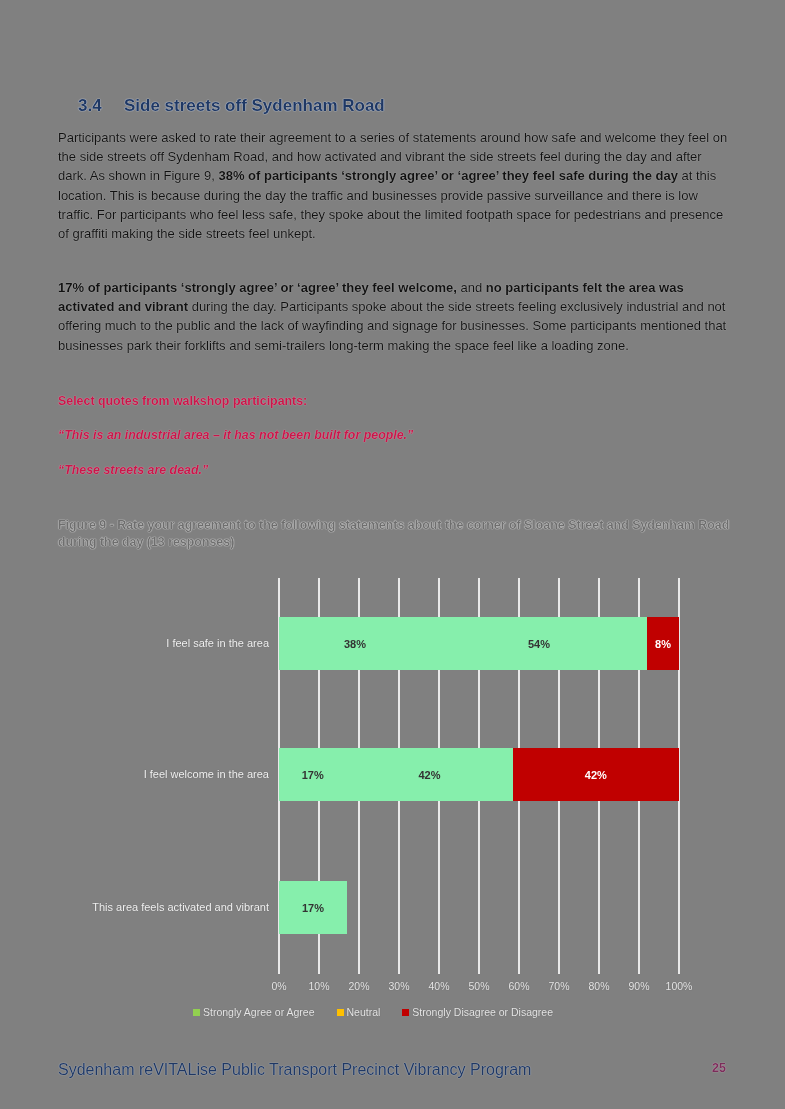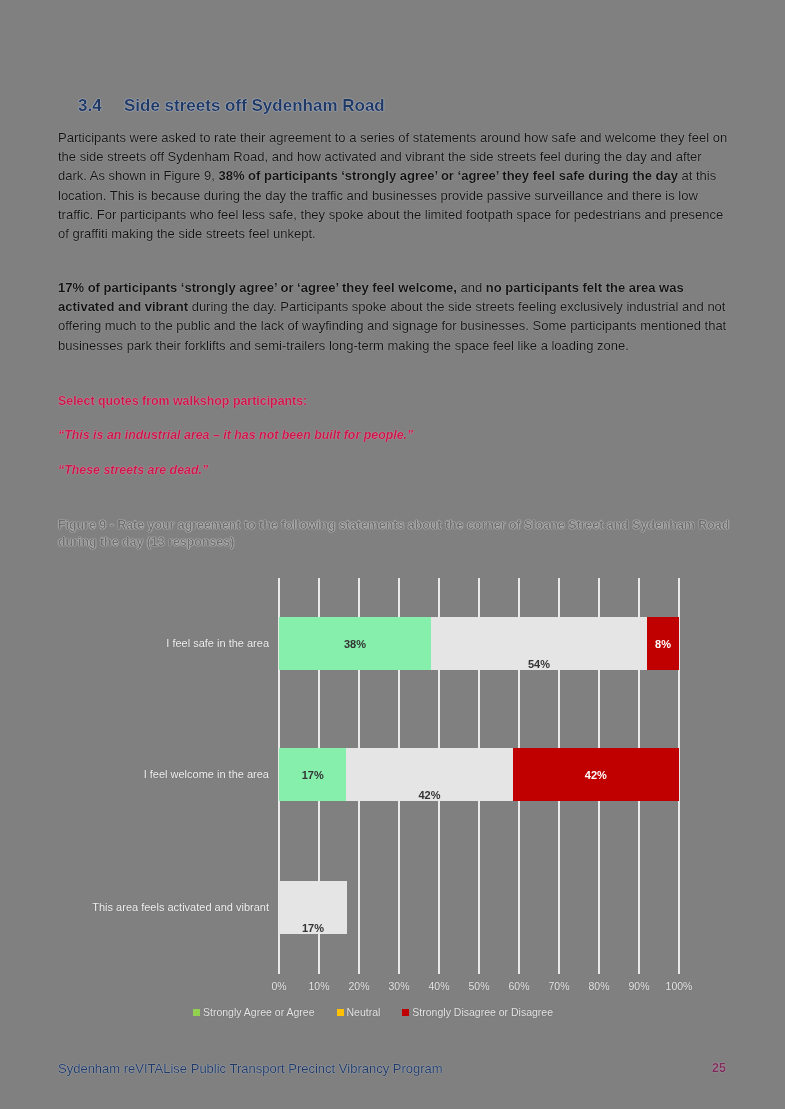--- a/index.html
+++ b/index.html
@@ -43,40 +43,40 @@
   .grid {
     position: absolute; top: 578px; height: 396px; width: 2px;
     background: #e9e9e9;
   }
   .bar-row { position: absolute; left: 267px; width: 400px; height: 53px; display: flex; }
   .seg {
     height: 100%; display: flex; align-items: center; justify-content: center;
     font-size: 11px; font-weight: bold;
   }
   .seg.agree { background: #86efac; color: #333; }
-  .seg.neutral { background: #e5e5e5; color: #333; align-items: flex-end; }
+  .seg.neutral { background: #86efac; color: #333; }
   .seg.disagree { background: #c00000; color: #fff; }
   .row-label {
     position: absolute; right: 528px; width: 240px; text-align: right;
     font-size: 11px; color: #f2f2f2; white-space: nowrap;
     text-shadow: 0 0 1px #555;
   }
   .tick-label {
     position: absolute; top: 980px; width: 40px; margin-left: -20px; text-align: center;
     font-size: 10.5px; color: #e6e6e6; text-shadow: 0 0 1px #555;
   }
   .legend {
     position: absolute; top: 1006px; left: 181px; display: flex; gap: 22px;
     font-size: 10.5px; color: #e6e6e6; text-shadow: 0 0 1px #555; align-items: center;
   }
   .legend-item { display: flex; align-items: center; gap: 3px; white-space: nowrap; }
   .swatch { width: 7px; height: 7px; display: inline-block; }
   .footer-title {
     position: absolute; left: 58px; top: 1061px;
-    font-size: 13px; color: #1f3864; text-shadow: 0 0 1px #d8e0f0;
+    font-size: 16px; color: #1f3864; text-shadow: 0 0 1px #d8e0f0;
     white-space: nowrap;
   }
   .page-num {
     position: absolute; left: 712px; top: 1061px;
     font-size: 12.4px; color: #7b2d5a; font-weight: bold;
     text-shadow: 0 0 1px #e8c8d8;
   }
 </style>
 </head>
 <body>

